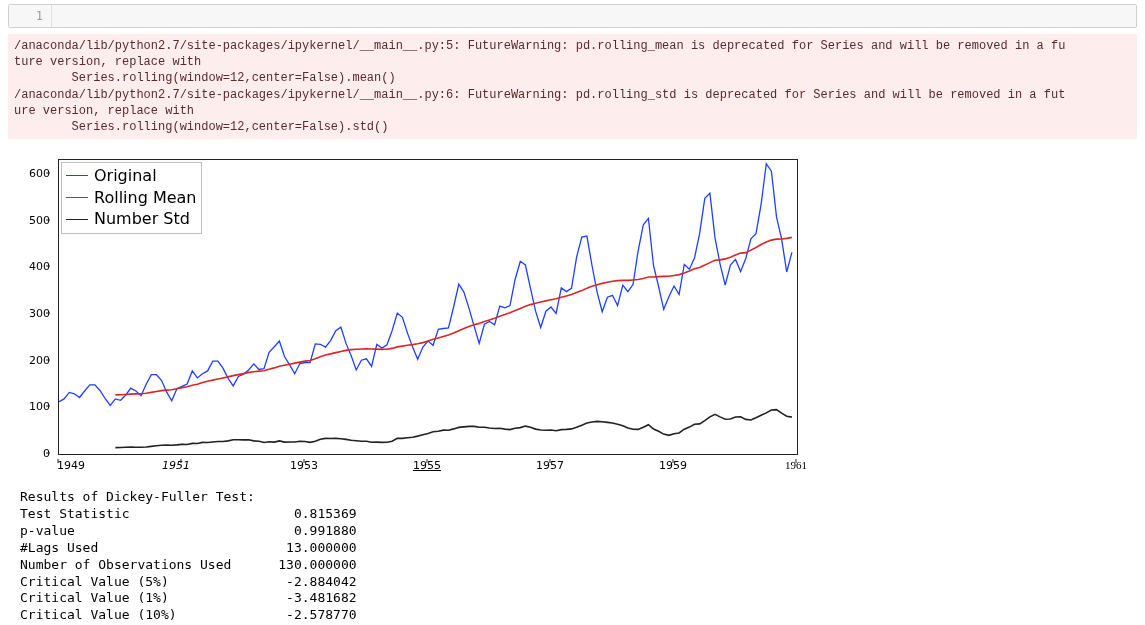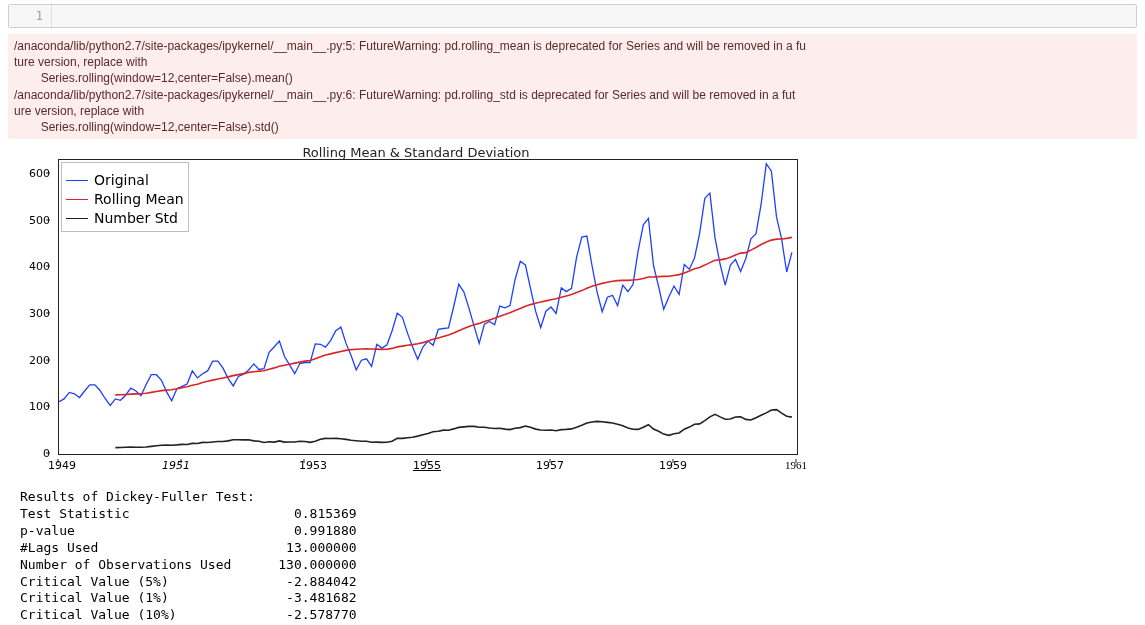--- a/index.html
+++ b/index.html
@@ -33,21 +33,21 @@
     font-family: Menlo, Consolas, monospace;
     font-size: 13px;
     white-space: pre;
     padding: 4px 8px;
     background: #fff;
   }
   .warning-box {
     margin: 6px 8px 0 8px;
     background: #fdeded;
     color: #5a2a2a;
-    font-family: Liberation Sans, sans-serif;
+    font-family: Liberation Mono, monospace;
     font-size: 12px;
     white-space: pre;
     line-height: 1.35;
     padding: 4px 6px;
     overflow-x: hidden;
   }
   .chart-wrap {
     margin: 6px 0 0 20px;
     position: relative;
     width: 792px;
@@ -77,22 +77,22 @@
   .y-tick { position: absolute; right:-4px; width:4px; height:1px; background:#222; }
   .x-labels { position: absolute; top: 310px; left: 38px; width: 740px; height: 20px; }
   .x-labels div { position: absolute; top: 4px; font-size: 11px; transform: translateX(-50%); font-family: "DejaVu Sans", Arial, sans-serif; }
   .x-tick { position:absolute; top:-4px; width:1px; height:4px; background:#222; }
   .legend {
     position: absolute;
     top: 2px;
     left: 2px;
     background: #fff;
     border: 1px solid #bfbfbf;
-    font-size: 14px;
-    padding: 8px 4px 3px 4px;
+    font-size: 16px;
+    padding: 2px 4px 3px 4px;
     font-family: "DejaVu Sans", Arial, sans-serif;
     line-height: 1.35;
   }
   .legend-row { display: flex; align-items: center; gap: 6px; }
   .legend-line { width: 22px; height: 0; border-top-width: 1.5px; border-top-style: solid; }
   .output-text {
     margin: 4px 0 8px 20px;
     font-family: Menlo, Consolas, monospace;
     font-size: 13px;
     white-space: pre;
@@ -110,21 +110,20 @@
 </div>
 
 <div class="warning-box">/anaconda/lib/python2.7/site-packages/ipykernel/__main__.py:5: FutureWarning: pd.rolling_mean is deprecated for Series and will be removed in a fu
 ture version, replace with 
 	Series.rolling(window=12,center=False).mean()
 /anaconda/lib/python2.7/site-packages/ipykernel/__main__.py:6: FutureWarning: pd.rolling_std is deprecated for Series and will be removed in a fut
 ure version, replace with 
 	Series.rolling(window=12,center=False).std()</div>
 
 <div class="chart-wrap">
-  <div class="chart-title">Rolling Mean &amp; Standard Deviation</div>
   <div class="y-labels" id="ylabels">
       <div style="top: 294px;">0</div>
       <div class="y-tick" style="top: 294px;"></div>
       <div style="top: 247.333px;">100</div>
       <div class="y-tick" style="top: 247.333px;"></div>
       <div style="top: 200.667px;">200</div>
       <div class="y-tick" style="top: 200.667px;"></div>
       <div style="top: 154px;">300</div>
       <div class="y-tick" style="top: 154px;"></div>
       <div style="top: 107.333px;">400</div>
@@ -149,25 +148,25 @@
           <span class="legend-line" style="border-top-color: rgb(214, 39, 40);"></span>
           <span>Rolling Mean</span>
         </div>
         <div class="legend-row">
           <span class="legend-line" style="border-top-color: rgb(34, 34, 34);"></span>
           <span>Number Std</span>
         </div>
       </div>
   </div>
   <div class="x-labels" id="xlabels">
-      <div style="left: 4px;">1949</div>
+      <div style="left: 13px;">1949</div>
       <div class="x-tick" style="left: 0px;"></div>
       <div style="left: 118px; font-style: italic;">1951</div>
       <div class="x-tick" style="left: 123px;"></div>
-      <div style="left: 246px; margin-left: 9px;">1953</div>
+      <div style="left: 246px;">1953</div>
       <div class="x-tick" style="left: 246px;"></div>
       <div style="left: 369px; text-decoration: underline;">1955</div>
       <div class="x-tick" style="left: 369px;"></div>
       <div style="left: 492px;">1957</div>
       <div class="x-tick" style="left: 492px;"></div>
       <div style="left: 615px;">1959</div>
       <div class="x-tick" style="left: 615px;"></div>
       <div style="left: 738px; font-family: Liberation Serif, serif;">1961</div>
       <div class="x-tick" style="left: 738px;"></div>
     </div>

